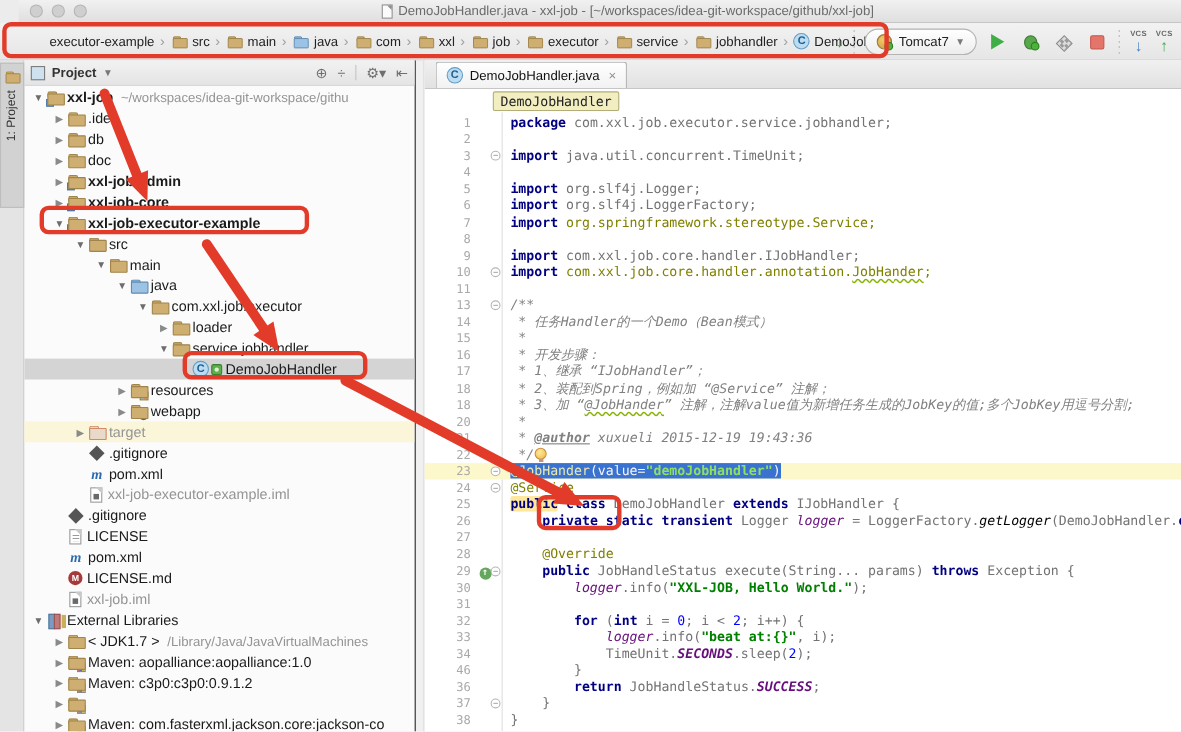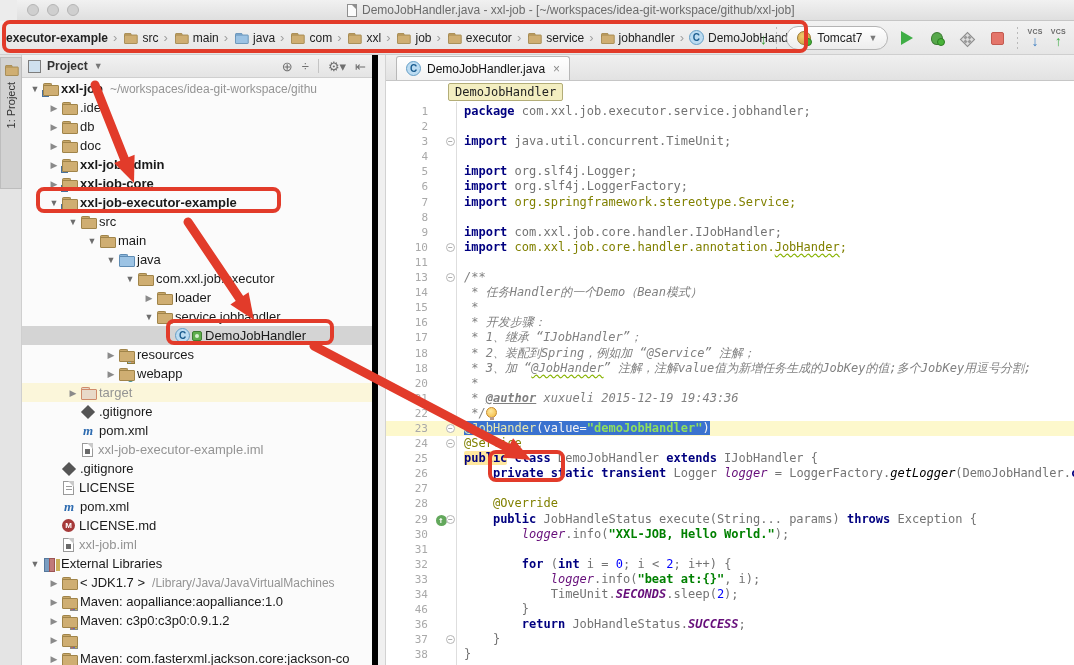--- a/index.html
+++ b/index.html
@@ -17,21 +17,21 @@
   .doc-ico { width:10px; height:13px; background:#fbfbfb; border:1px solid #8f8f8f; position:relative; }
   .doc-ico::after { content:""; position:absolute; right:0; top:0; border:2px solid #8f8f8f;
     border-left-color:transparent; border-bottom-color:transparent; }
 
   
   .navbar { position:absolute; left:0; top:21px; width:1074px; height:34px;
     background:linear-gradient(#f2f2f2,#e6e6e6); border-bottom:1px solid #cfcfcf;
     display:flex; align-items:center; }
   .crumbs { display:flex; align-items:center; padding-left:6px; height:100%; white-space:nowrap; overflow:hidden; width:812px; }
   .crumb { display:flex; align-items:center; gap:4px; font-size:12px; color:#222; cursor:default; }
-  .crumb.bold { font-weight:bold; }
+  .crumb.bold { font-weight:normal;padding-left:39px; }
   .crumb-sep { color:#9f9f9f; font-size:13px; margin:0 5px; }
   .nav-right { display:flex; align-items:center; gap:8px; position:absolute; right:8px; top:0; height:34px; }
   .green-down { color:#3d9e3d; font-weight:bold; font-size:15px; }
   .dots-sep { width:3px; height:22px;
     background-image:repeating-linear-gradient(#b9b9b9 0 2px, transparent 2px 5px);
     background-size:1px 100%; background-repeat:no-repeat; background-position:center; }
   .combo { display:flex; align-items:center; gap:6px; background:linear-gradient(#ffffff,#ededed);
     border:1px solid #b4b4b4; border-radius:12px; height:24px; padding:0 10px; font-size:12px; color:#222; }
   .tomcat-ico { width:14px; height:14px; border-radius:50%; background:radial-gradient(circle at 35% 35%, #f0c86a, #c79b3f);
     border:1px solid #9a7a33; position:relative; }
@@ -51,21 +51,21 @@
   .vcs-arrow-down { color:#3e7fc1; font-size:14px; font-weight:bold; margin-top:-1px; }
   .vcs-arrow-up { color:#3fae46; font-size:14px; font-weight:bold; margin-top:-1px; }
 
   
   .main { position:absolute; left:0; top:55px; width:1074px; height:610px; display:flex; }
   .toolstrip { width:22px; background:#e4e4e4; border-right:1px solid #cfcfcf; position:relative; }
   .vtab { position:absolute; left:0; top:2px; width:22px; height:132px; background:#d2d2d2; border:1px solid #bdbdbd;
     display:flex; flex-direction:column; align-items:center; padding-top:4px; gap:4px; cursor:default; }
   .vtab .lbl { writing-mode:vertical-rl; transform:rotate(180deg); font-size:11px; color:#333; }
 
-  .project-panel { width:356px; background:#fbfbfb; border-right:6px solid #000000; display:flex; flex-direction:column; overflow:hidden; }
+  .project-panel { width:356px; background:#fbfbfb; border-right:1px solid #000000; display:flex; flex-direction:column; overflow:hidden; }
   .panel-header { height:23px; background:linear-gradient(#f2f2f2,#e4e4e4); border-bottom:1px solid #cfcfcf;
     display:flex; align-items:center; padding:0 6px; font-size:12px; color:#222; }
   .ph-ico { width:13px; height:13px; border:1px solid #7d7d7d; background:#cfe0ee; position:relative; margin-right:6px; }
   .ph-ico::after { content:""; position:absolute; left:2px; top:2px; right:-3px; bottom:-3px; background:#9c9c9c; z-index:-1; }
   .ph-title { font-weight:bold; color:#333; }
   .ph-caret { color:#777; font-size:9px; margin-left:6px; }
   .ph-actions { margin-left:auto; display:flex; align-items:center; gap:9px; color:#6f6f6f; font-size:13px; }
   .ph-sep { width:1px; height:14px; background:#c4c4c4; }
 
   .tree { flex:1; position:relative; overflow:hidden; font-size:13px; color:#1a1a1a; padding-top:1px; }

